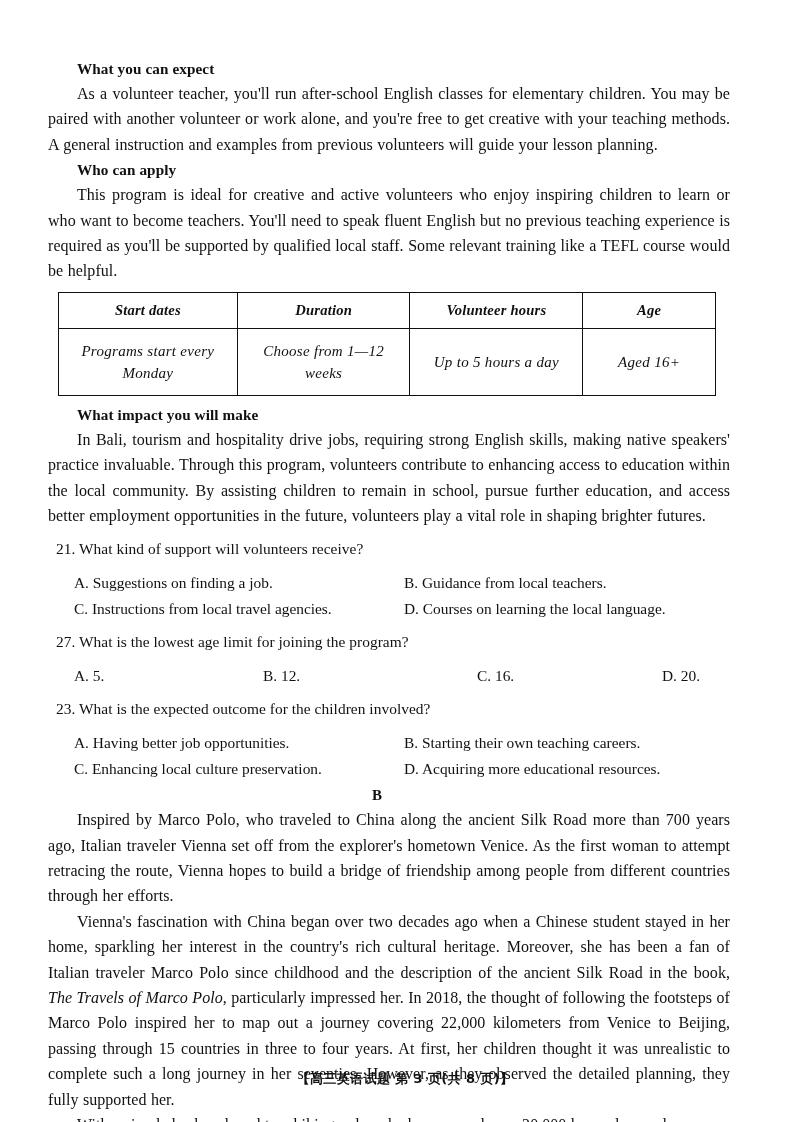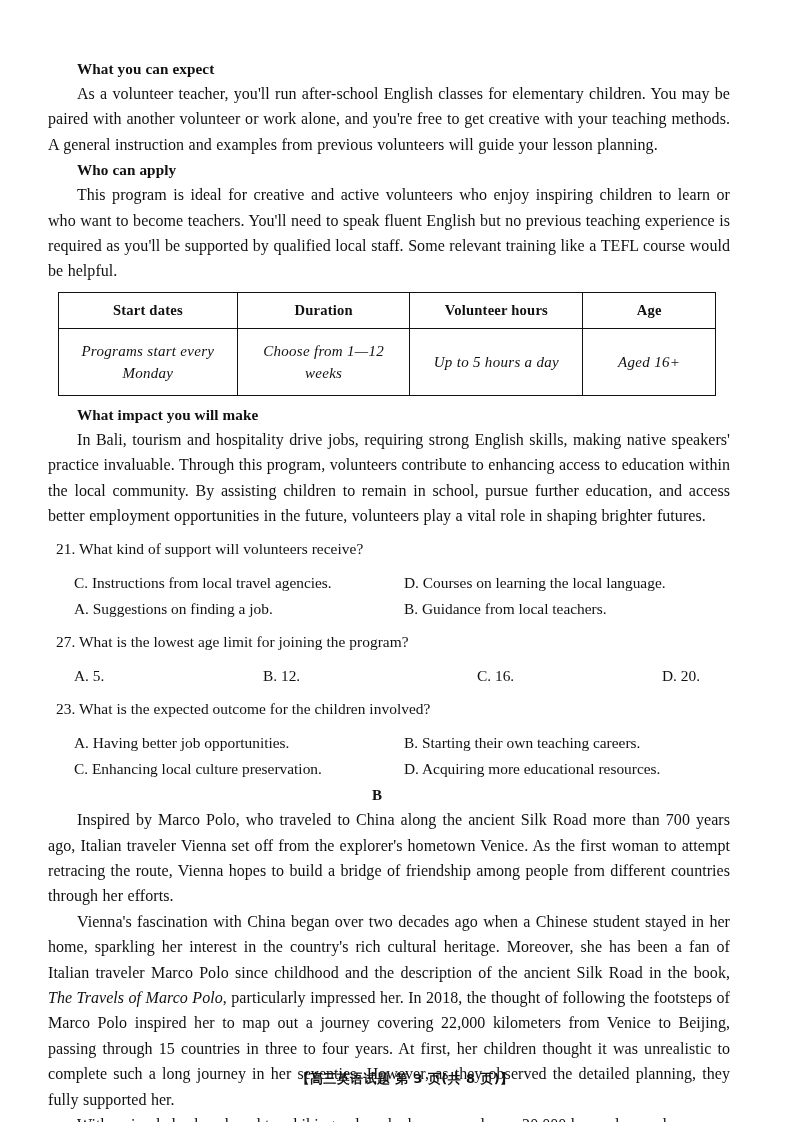--- a/index.html
+++ b/index.html
@@ -60,20 +60,21 @@
   table.info {
     border-collapse: collapse;
     width: 100%;
     table-layout: fixed;
   }
   table.info th, table.info td {
     border: 1px solid #111;
     text-align: center;
     vertical-align: middle;
     padding: 4px 6px;
+    font-style: italic;
   }
   table.info th {
     font-weight: bold;
     font-size: 14.6px;
     height: 27px;
     line-height: 19px;
     letter-spacing: .2px;
   }
   table.info td {
     font-style: italic;
@@ -172,24 +173,24 @@
           </tr>
         </tbody>
       </table>
     </div>
 
     <div class="sec-head">What impact you will make</div>
     <div class="para">In Bali, tourism and hospitality drive jobs, requiring strong English skills, making native speakers' practice invaluable. Through this program, volunteers contribute to enhancing access to education within the local community. By assisting children to remain in school, pursue further education, and access better employment opportunities in the future, volunteers play a vital role in shaping brighter futures.</div>
 
     <div class="q-stem">21. What kind of support will volunteers receive?</div>
     <div class="q-opts">
+      <span class="opt-a">A. Suggestions on finding a job.</span><span>B. Guidance from local teachers.</span>
+    </div>
+    <div class="q-opts">
       <span class="opt-c">C. Instructions from local travel agencies.</span><span>D. Courses on learning the local language.</span>
-    </div>
-    <div class="q-opts">
-      <span class="opt-a">A. Suggestions on finding a job.</span><span>B. Guidance from local teachers.</span>
     </div>
 
     <div class="q-stem">27. What is the lowest age limit for joining the program?</div>
     <div class="q-opts four">
       <span class="opt o1">A. 5.</span><span class="opt o2">B. 12.</span><span class="opt o3">C. 16.</span><span class="opt">D. 20.</span>
     </div>
 
     <div class="q-stem">23. What is the expected outcome for the children involved?</div>
     <div class="q-opts">
       <span class="opt-a">A. Having better job opportunities.</span><span>B. Starting their own teaching careers.</span>

